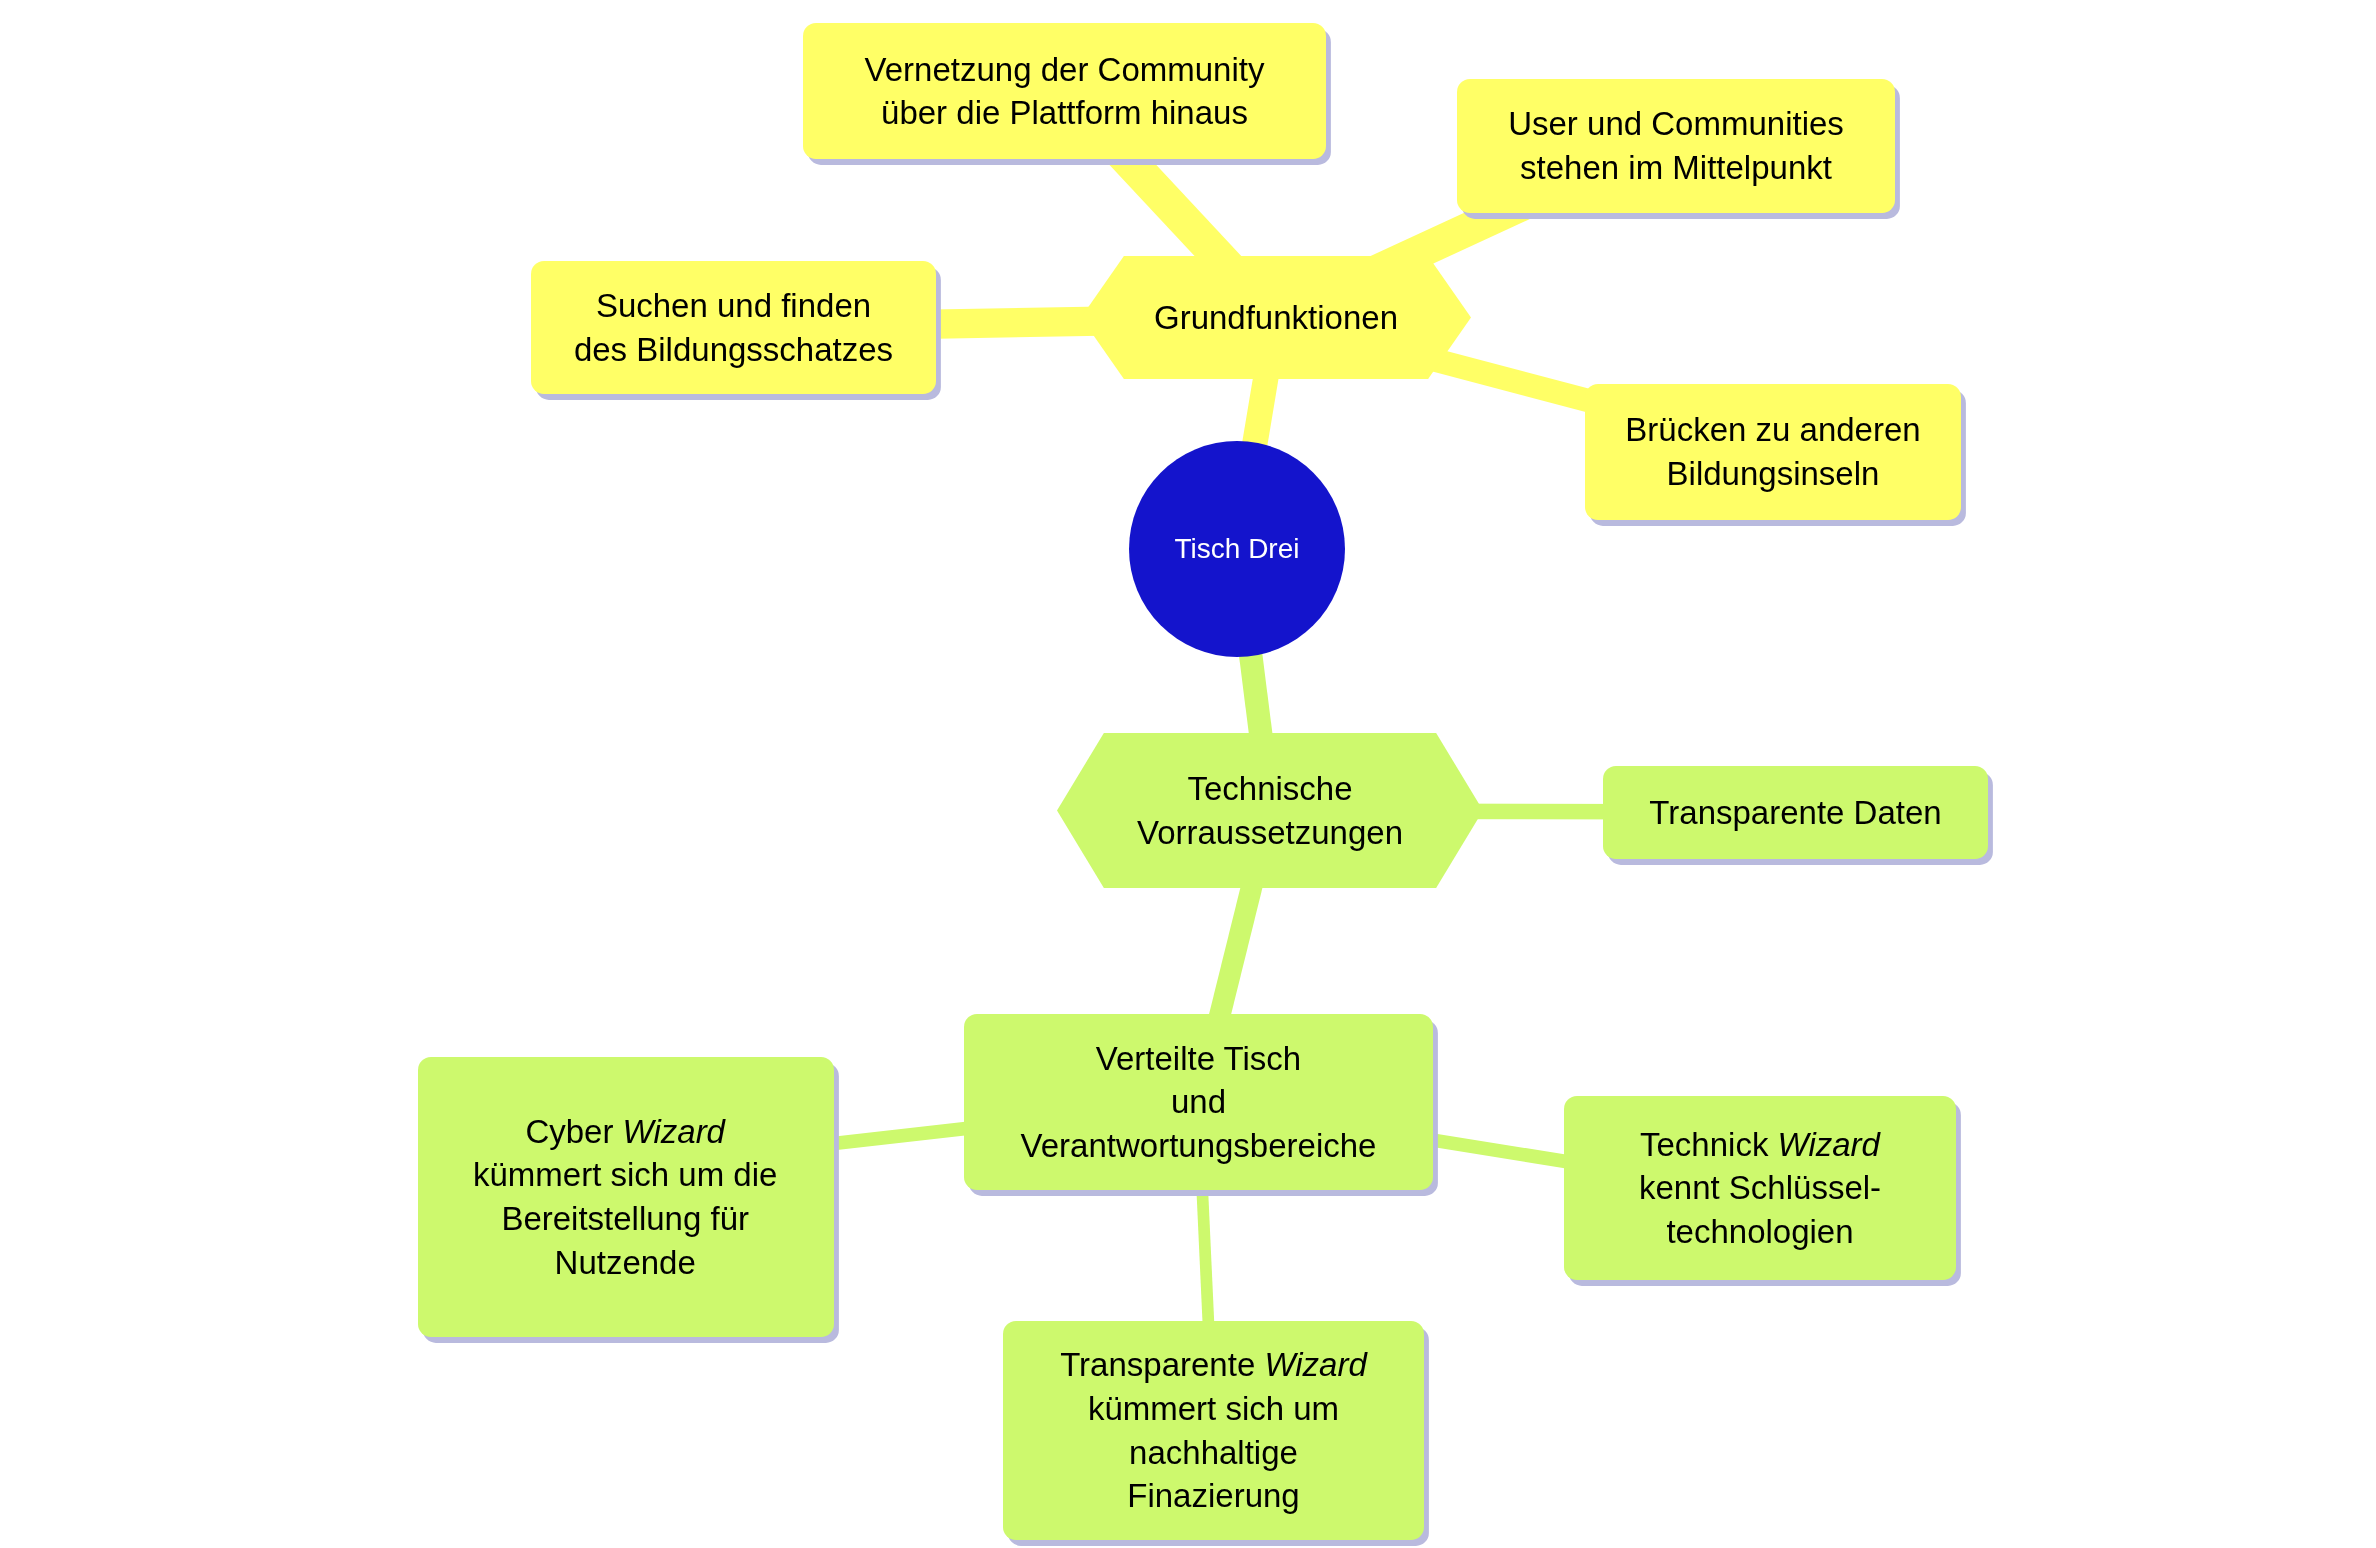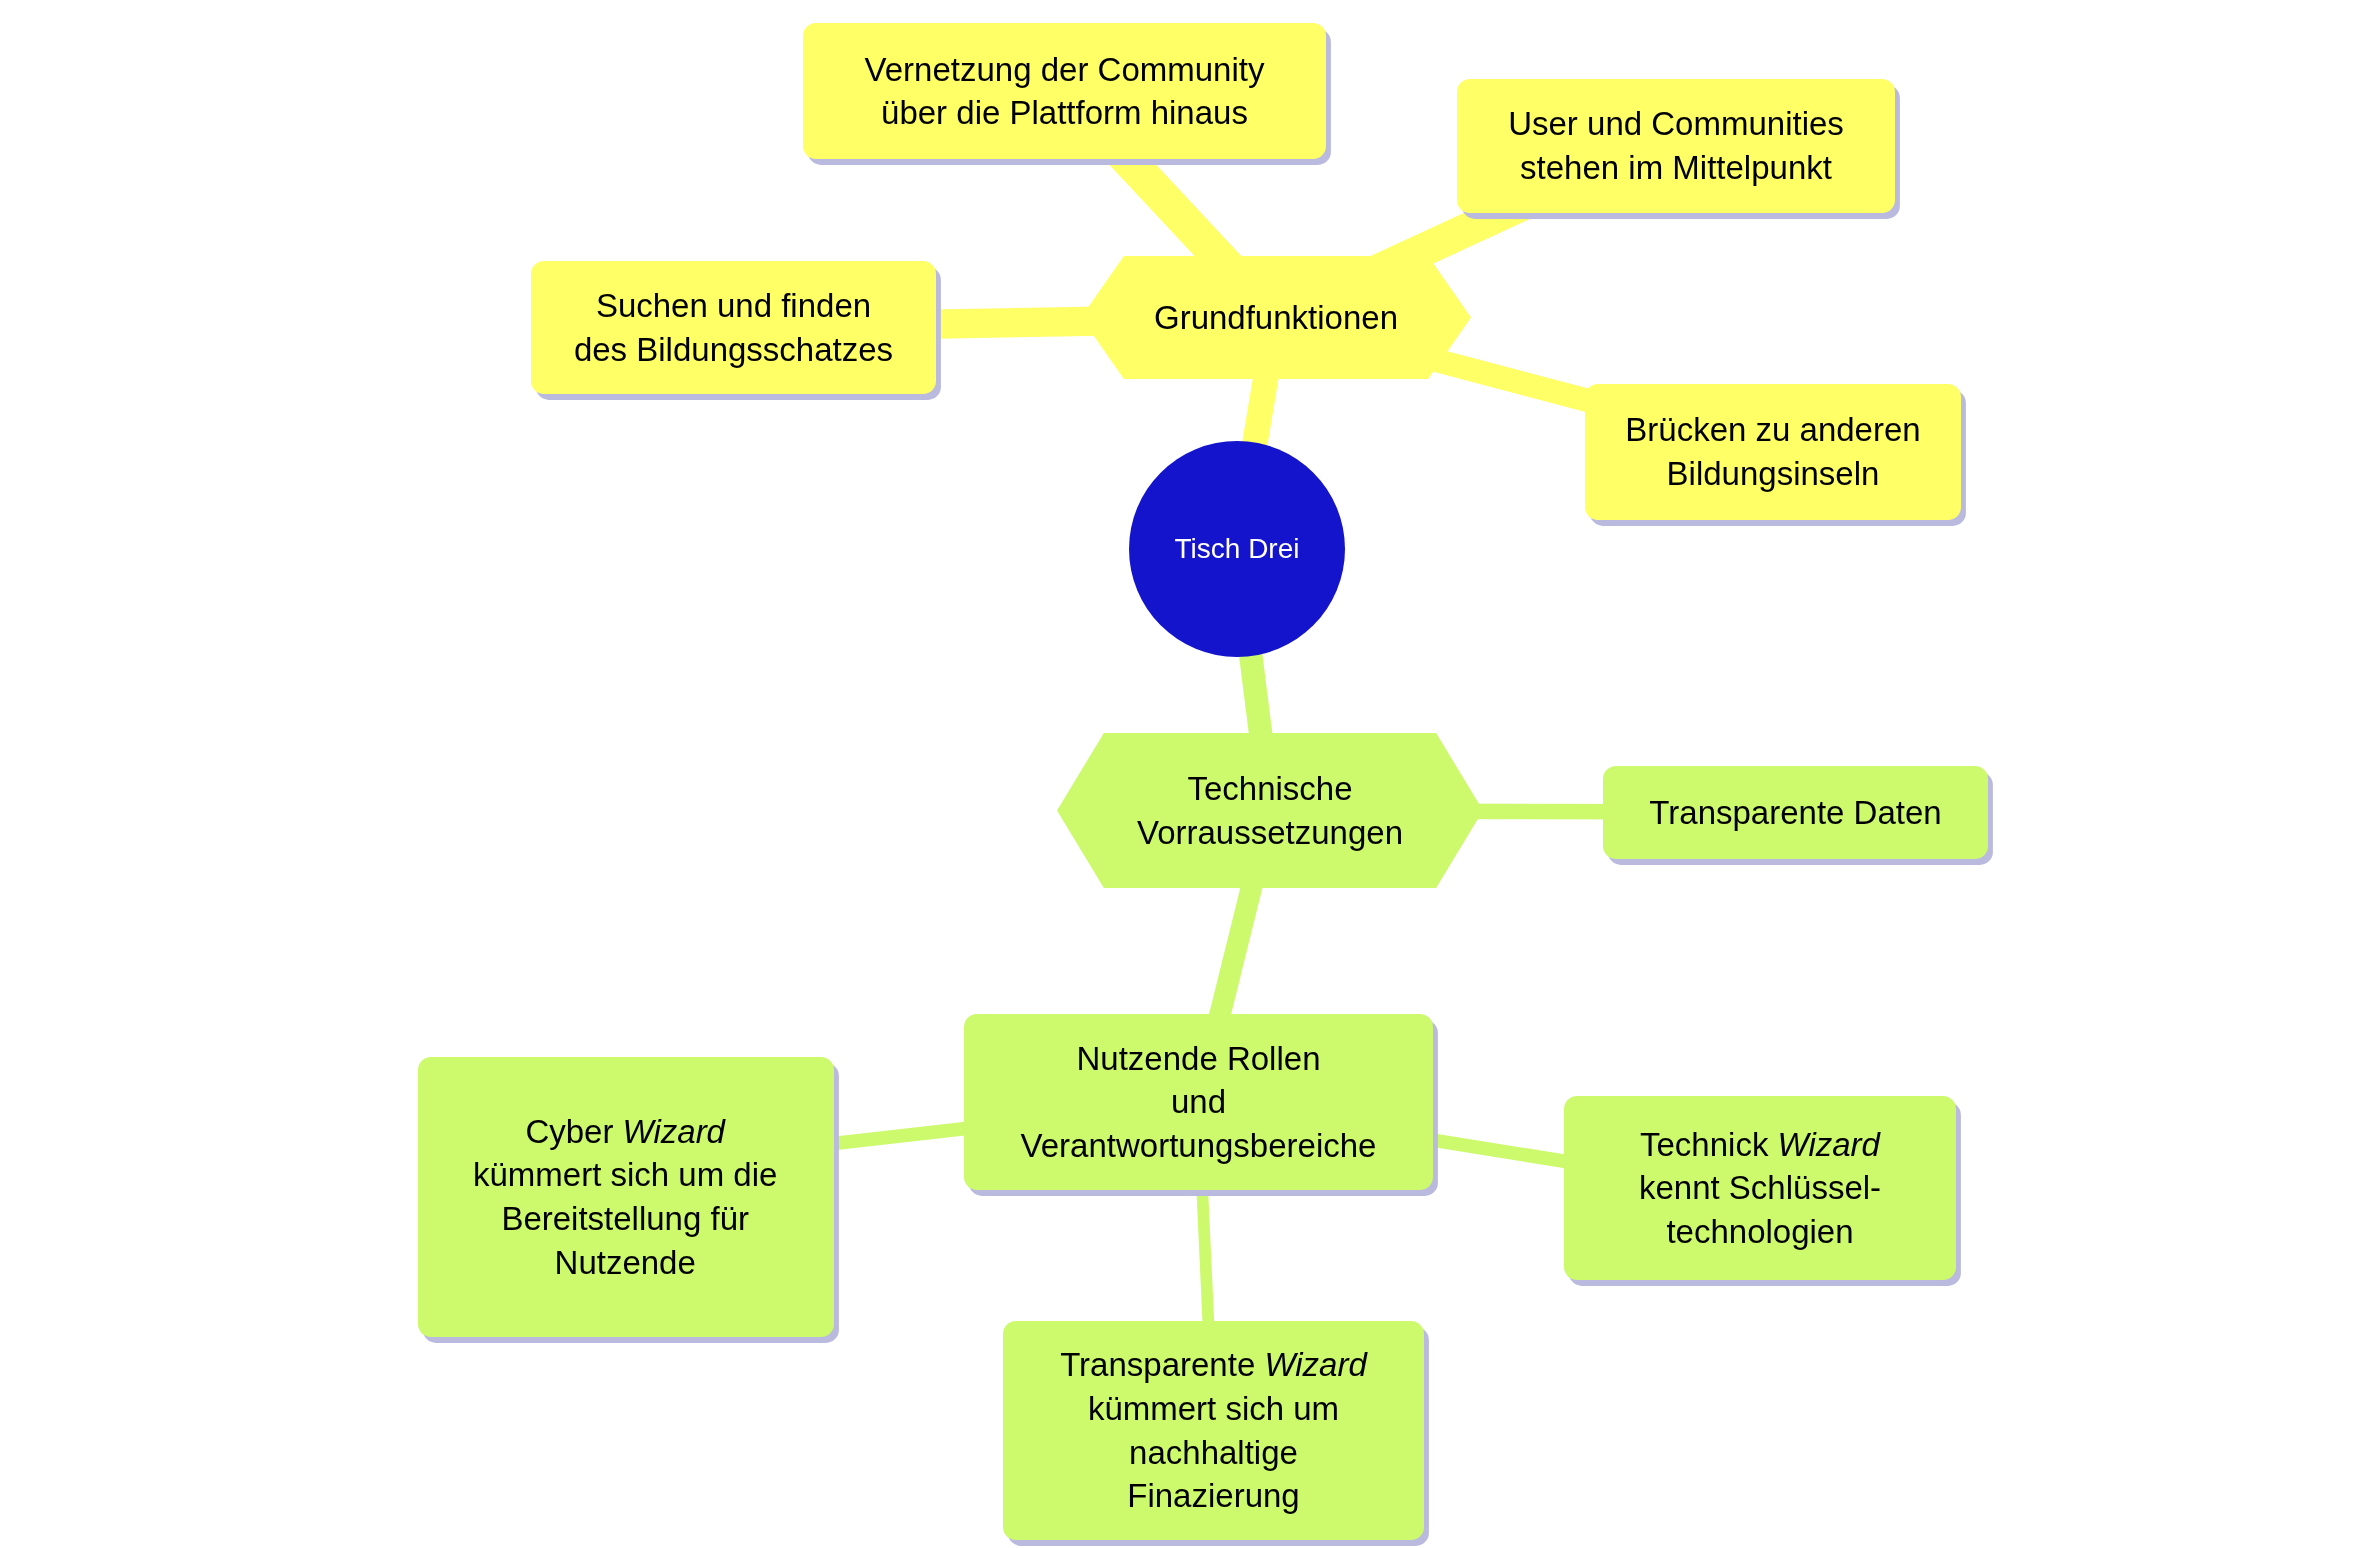--- a/index.html
+++ b/index.html
@@ -105,21 +105,21 @@
   <div class="node hex green" style="left:1057px; top:733px; width:426px; height:155px;">
     <span class="label">Technische
 Vorraussetzungen</span>
   </div>
 
   <div class="node rect green" style="left:1603px; top:766px; width:385px; height:93px;">
     <span class="label">Transparente Daten</span>
   </div>
 
   <div class="node rect green" style="left:964px; top:1014px; width:469px; height:176px;">
-    <span class="label">Nutzende Rollen
+    <span class="label">Verteilte Tisch
 und
 Verantwortungsbereiche</span>
   </div>
 
   <div class="node rect green" style="left:418px; top:1057px; width:416px; height:280px;padding-left:16px;">
     <span class="label"><span>Cyber </span><em>Wizard</em><span>
 kümmert sich um die
 Bereitstellung für
 Nutzende</span></span>
   </div>

